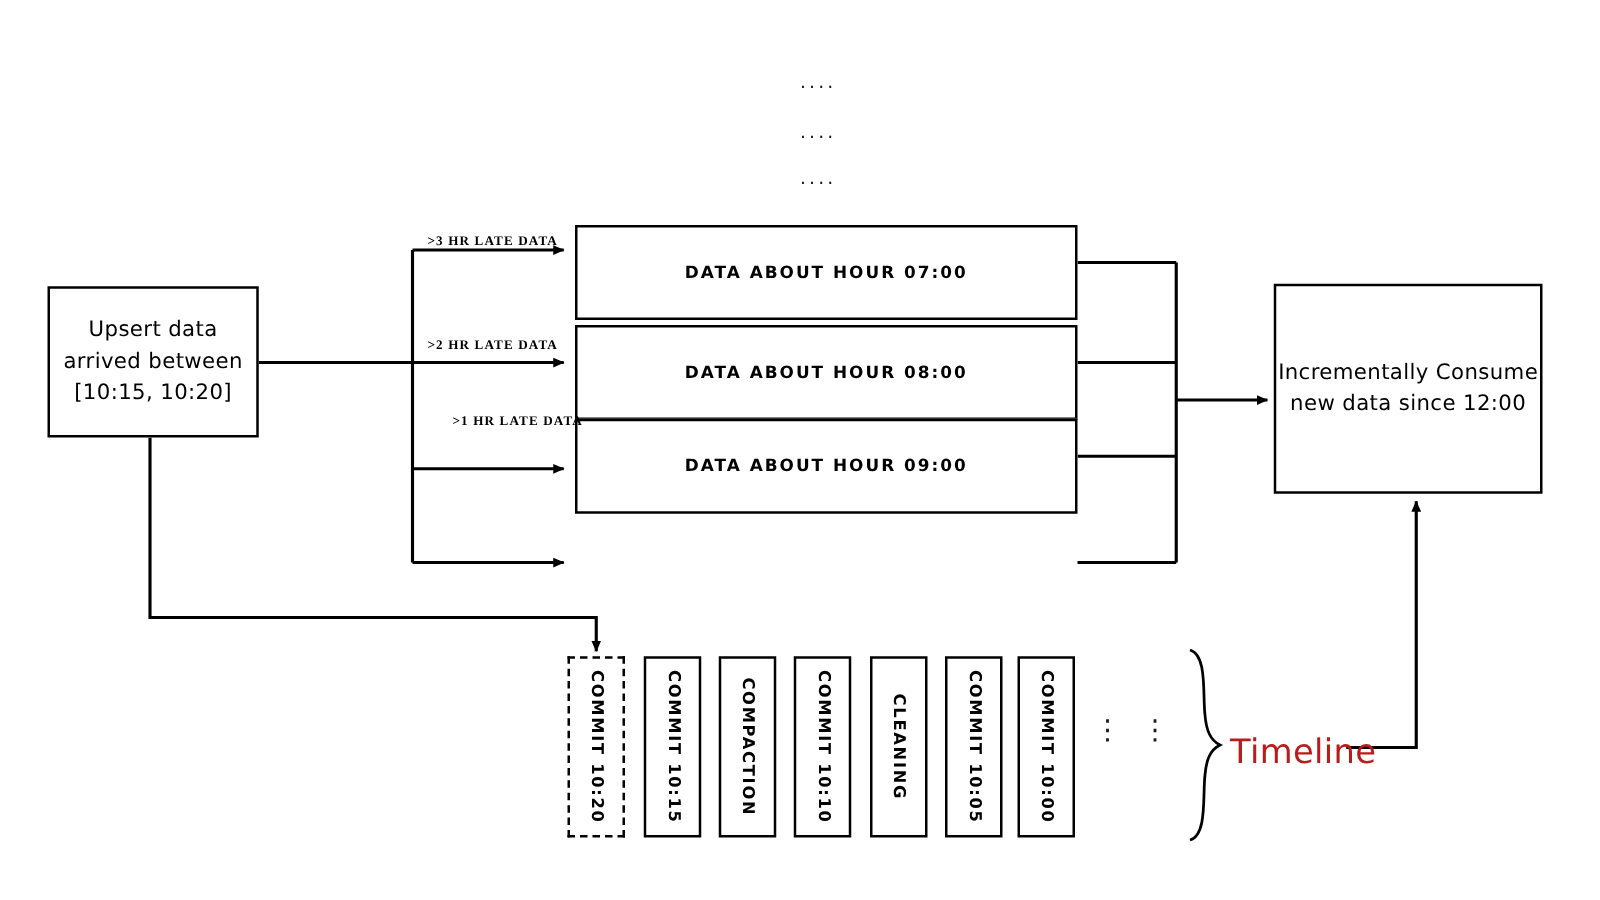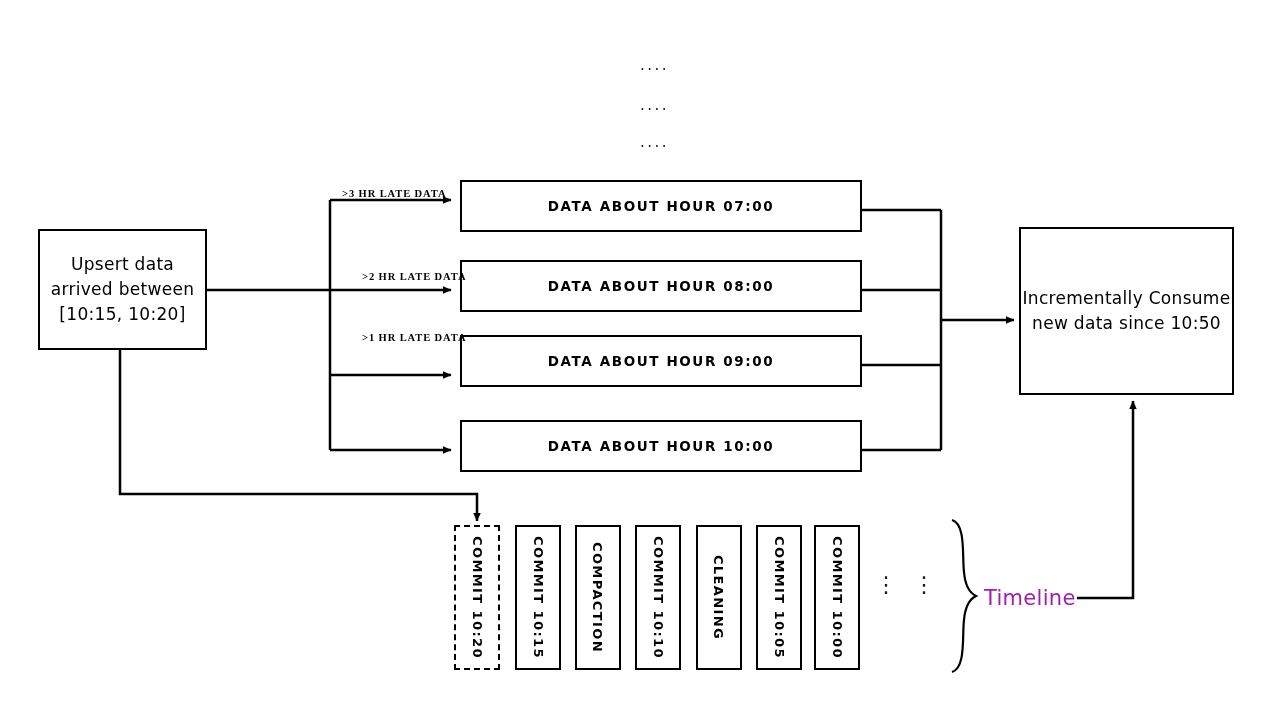--- a/index.html
+++ b/index.html
@@ -39,21 +39,21 @@
 
   
   .node-text{
     font-size:17px;
     line-height:25px;
     white-space:pre-line;
   }
 
   
   .hour-box{
-    height:52px;
+    height:76px;
   }
   .hour-label{
     font-size:13.5px;
   }
 
   
   .edge-label{
     position:absolute;
     font-size:10.5px;
     letter-spacing:0.9px;
@@ -87,22 +87,22 @@
     position:absolute;
     font-size:13px;
     line-height:8px;
     color:#1a1a1a;
     text-align:center;
     white-space:pre-line;
   }
 
   .timeline-label{
     position:absolute;
-    font-size:21px;
-    color:#a21caf;
+    font-size:27px;
+    color:#b91c1c;
     white-space:nowrap;
   }
 </style>
 </head>
 <body>
 
 <div id="canvas">
 
   <svg id="wires" viewBox="0 0 1280 720" xmlns="http://www.w3.org/2000/svg">
     <defs>
@@ -158,31 +158,28 @@
 
   <div class="box hour-box" style="left:460px;top:180px;width:402px;">
     <span class="comic hour-label">DATA ABOUT HOUR 07:00</span>
   </div>
   <div class="box hour-box" style="left:460px;top:260px;width:402px;">
     <span class="comic hour-label">DATA ABOUT HOUR 08:00</span>
   </div>
   <div class="box hour-box" style="left:460px;top:335px;width:402px;text-align:right;">
     <span class="comic hour-label">DATA ABOUT HOUR 09:00</span>
   </div>
-  <div class="box hour-box" style="left:460px;top:420px;width:402px;">
-    <span class="comic hour-label">DATA ABOUT HOUR 10:00</span>
-  </div>
 
   <div class="comic edge-label" style="left:342px;top:188px;">&gt;3 HR LATE DATA</div>
-  <div class="comic edge-label" style="left:342px;top:271px;margin-left:20px;">&gt;2 HR LATE DATA</div>
+  <div class="comic edge-label" style="left:342px;top:271px;">&gt;2 HR LATE DATA</div>
   <div class="comic edge-label" style="left:362px;top:332px;">&gt;1 HR LATE DATA</div>
 
   <div class="box" style="left:1019px;top:227px;width:215px;height:168px;">
     <span class="hand node-text">Incrementally Consume
-new data since 10:50</span>
+new data since 12:00</span>
   </div>
 
   <div class="box commit dashed" style="left:454px;top:525px;">
     <span class="comic vtxt">COMMIT 10:20</span>
   </div>
   <div class="box commit" style="left:515px;top:525px;">
     <span class="comic vtxt">COMMIT 10:15</span>
   </div>
   <div class="box commit" style="left:575px;top:525px;">
     <span class="comic vtxt">COMPACTION</span>

